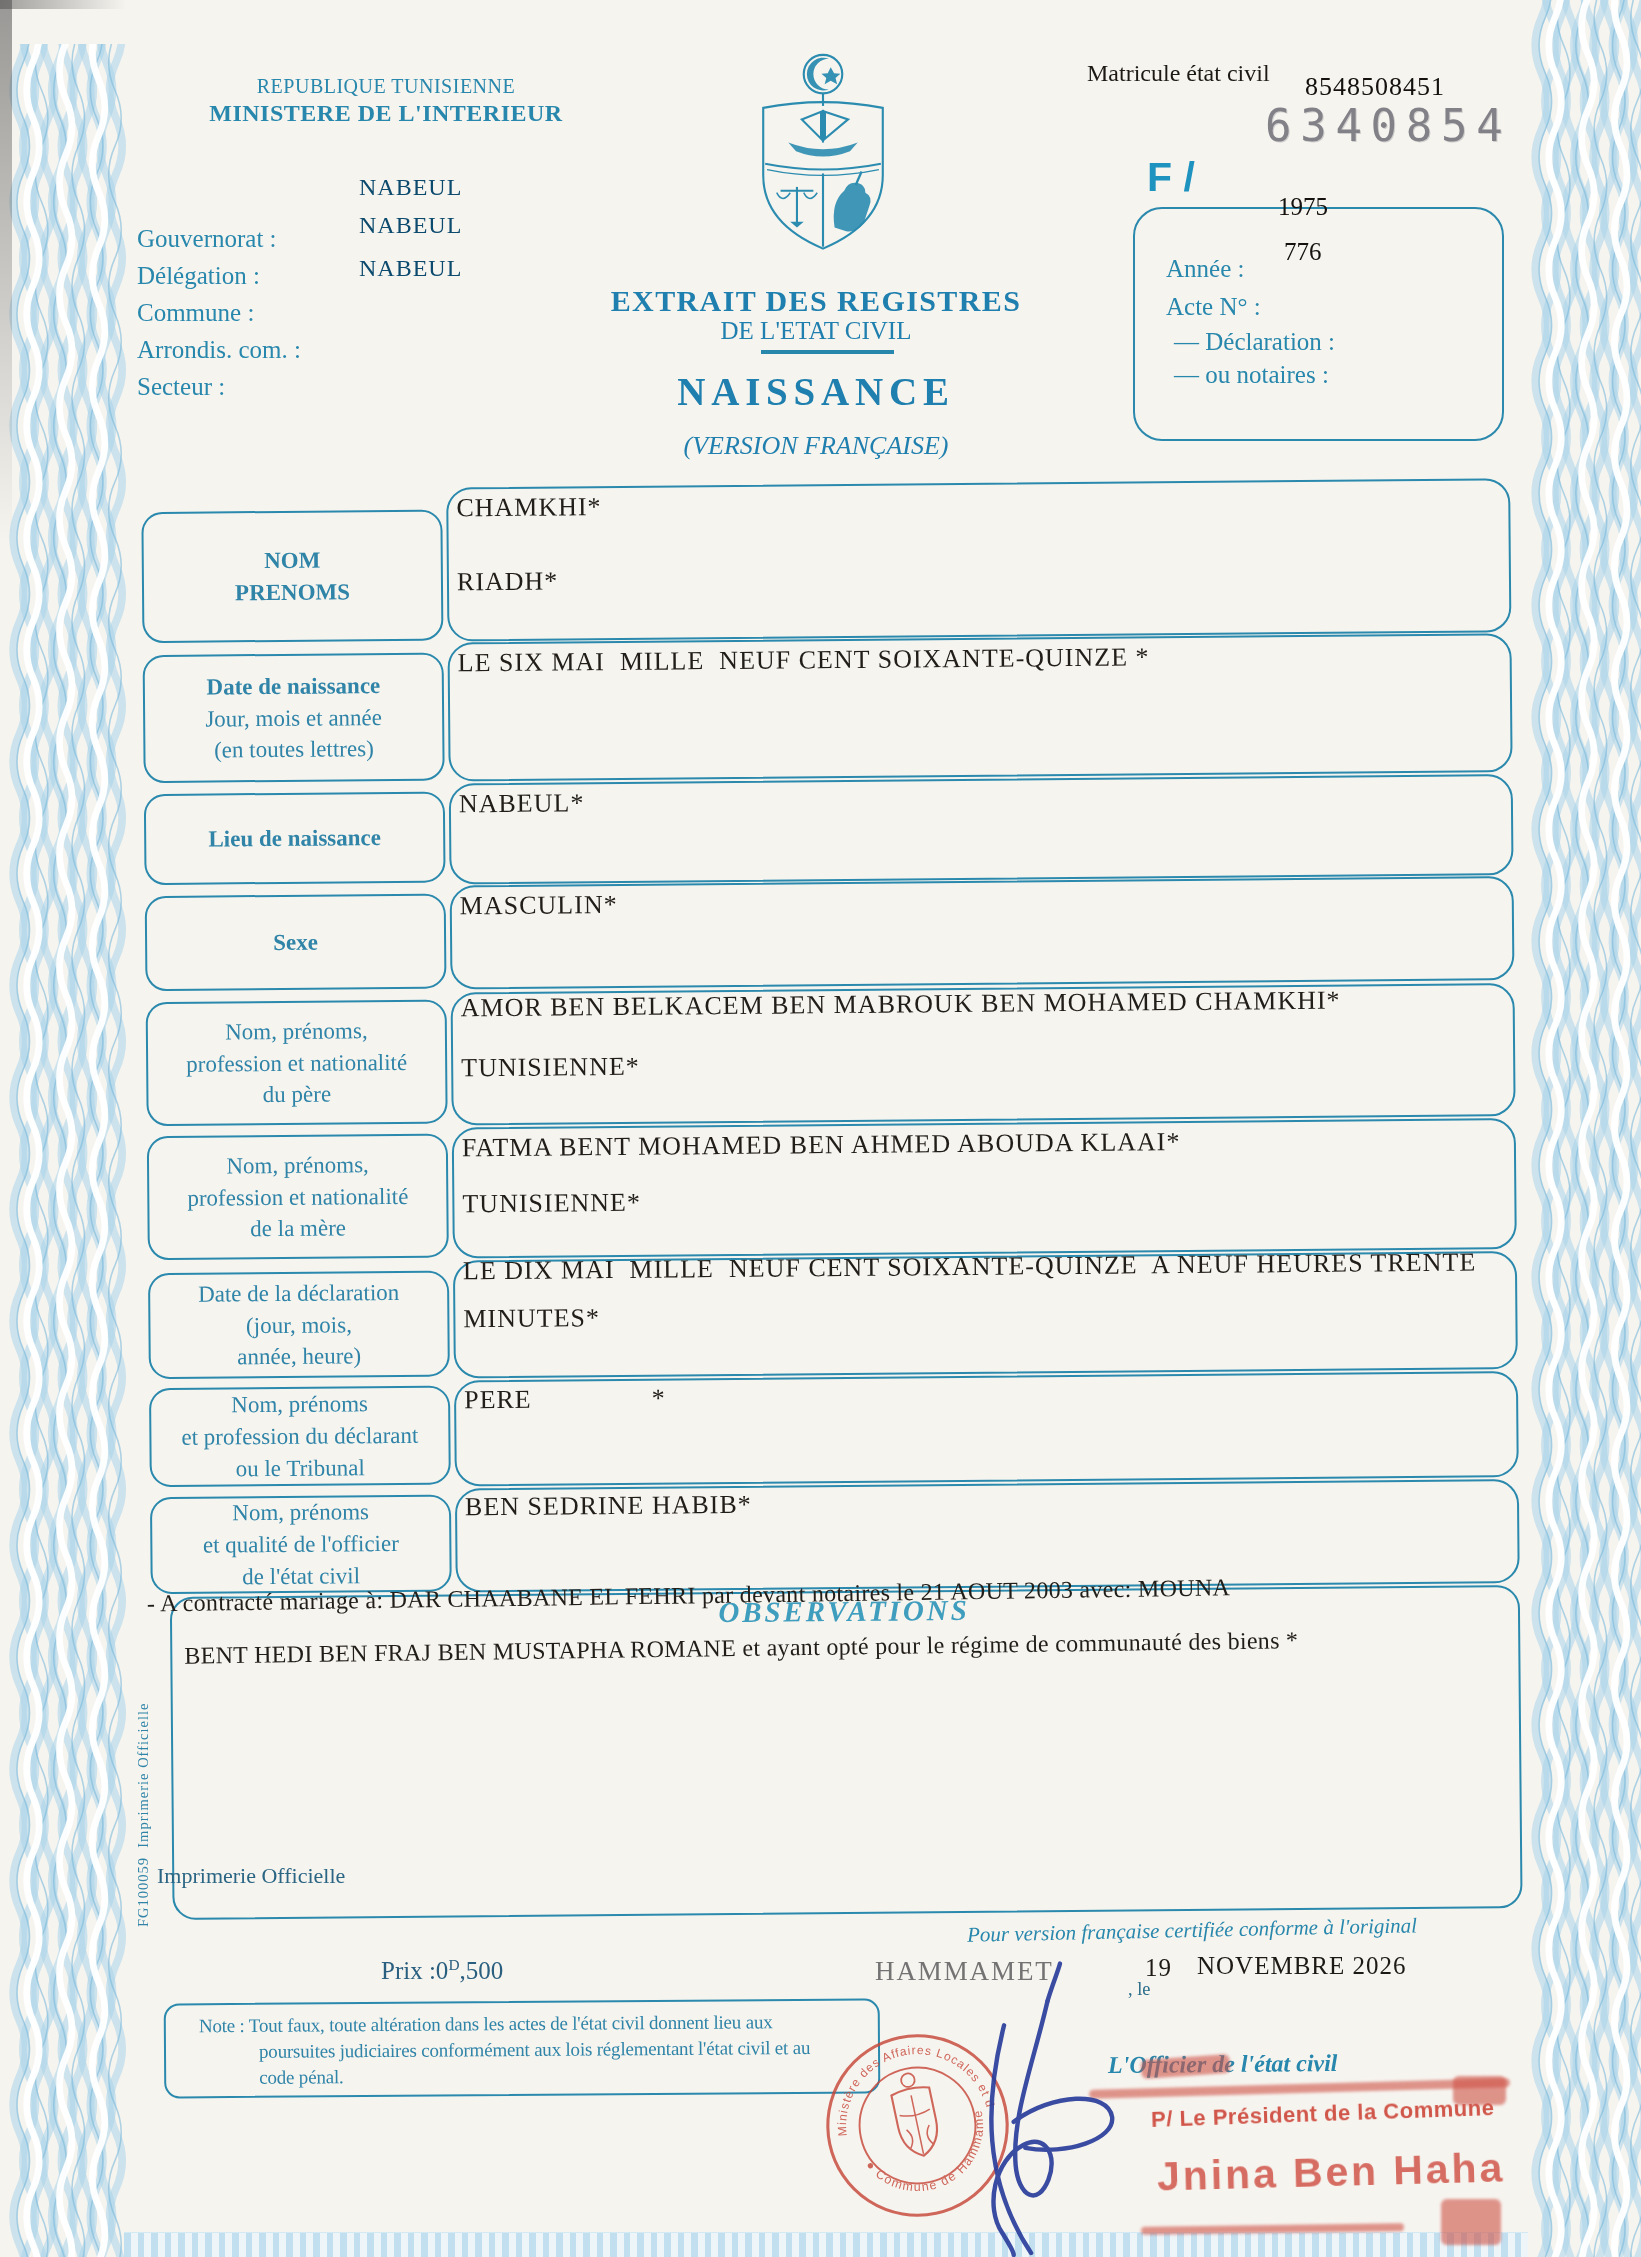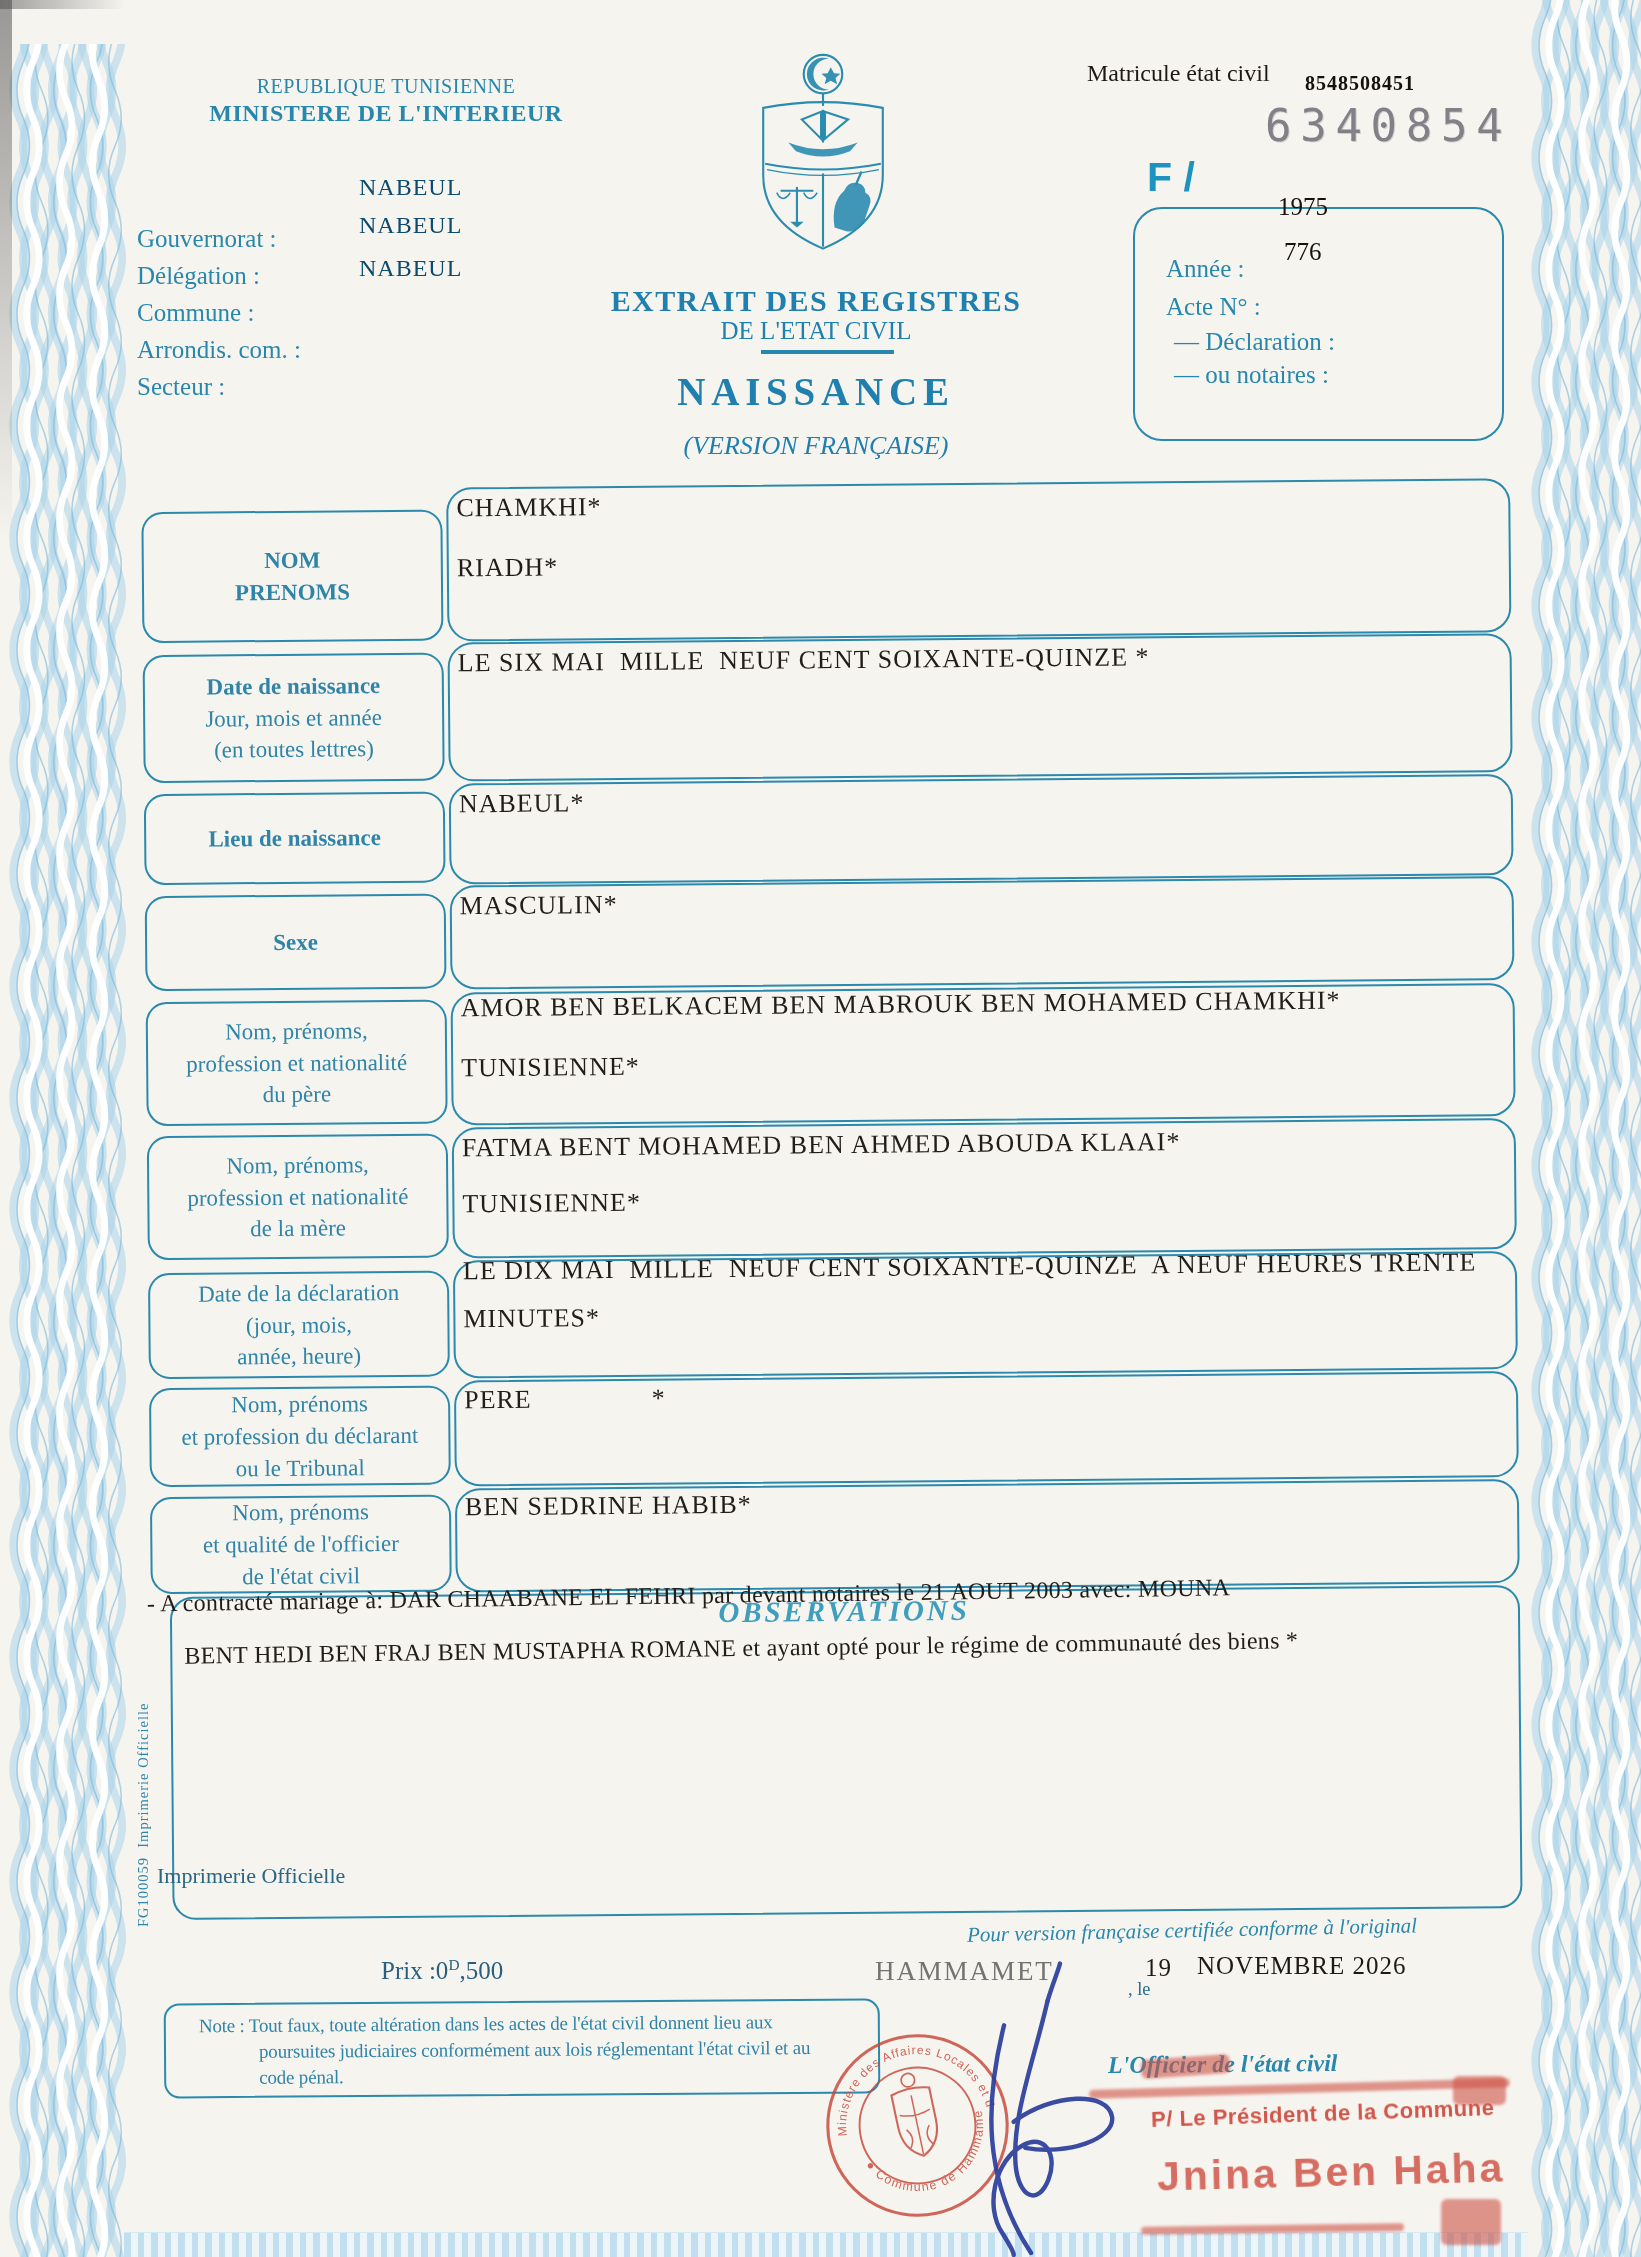--- a/index.html
+++ b/index.html
@@ -8,21 +8,21 @@
   .abs{position:absolute}
   .teal{color:#2787ac}
   .c{text-align:center}
   .b{font-weight:bold}
   
   .rep{font-size:20px;letter-spacing:0.5px}
   .min{font-size:24px;letter-spacing:0.5px}
   .adm{font-size:25px;line-height:37px}
   .admv{font-size:24px;letter-spacing:1px;color:#0c4a6e}
   .mat{font-size:24px;color:#1d1a16}
-  .matv{font-size:20px;font-weight:bold;color:#14110e;letter-spacing:1px}
+  .matv{font-size:26px;font-weight:normal;color:#14110e;letter-spacing:1px}
   .stampnum{font-family:"DejaVu Sans Mono",monospace;font-size:44px;color:#74727a;
             letter-spacing:8.7px;opacity:.88;text-shadow:1px 1px 0 rgba(120,120,130,.35)}
   .fmark{font-family:"Liberation Sans",sans-serif;font-size:41px;font-weight:bold;color:#1f93c0}
   .actebox{border:2.9px solid #2a89ad;border-radius:29px}
   .actelbl{font-size:25px}
   .actev{font-size:25px;color:#14110e}
   
   .t1{font-size:30px;font-weight:bold;letter-spacing:1.4px;color:#1f7fae}
   .t2{font-size:25px;color:#1f7fae}
   .t3{font-size:39px;font-weight:bold;letter-spacing:5.8px;color:#1f7fae}
@@ -163,21 +163,21 @@
 <div class="abs t4 c" style="left:560px;top:431px;width:512px">(VERSION FRANÇAISE)</div>
 
 <div class="abs" style="left:0;top:0;width:1641px;height:2257px;transform:rotate(-0.5deg);transform-origin:386px 1159px">
 
   <div class="abs vbox" style="top:488px;height:150px"></div>
   <div class="abs lbox" style="top:510px;height:127px">
     <span class="ll b">NOM</span>
     <span class="ll b">PRENOMS</span>
   </div>
   <div class="abs val" style="top:494px">CHAMKHI*</div>
-  <div class="abs val" style="top:554px">RIADH*</div>
+  <div class="abs val" style="top:568px">RIADH*</div>
 
   <div class="abs vbox" style="top:643px;height:135px"></div>
   <div class="abs lbox" style="top:653px;height:124px">
     <span class="ll b">Date de naissance</span>
     <span class="ll">Jour, mois et année</span>
     <span class="ll">(en toutes lettres)</span>
   </div>
   <div class="abs val" style="top:649px">LE SIX MAI  MILLE  NEUF CENT SOIXANTE-QUINZE *</div>
 
   <div class="abs vbox" style="top:784px;height:97px"></div>

